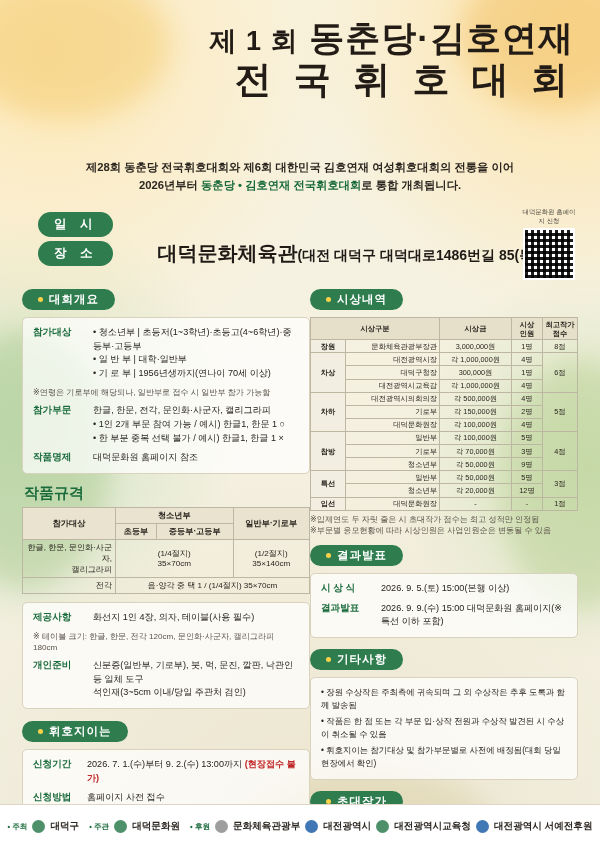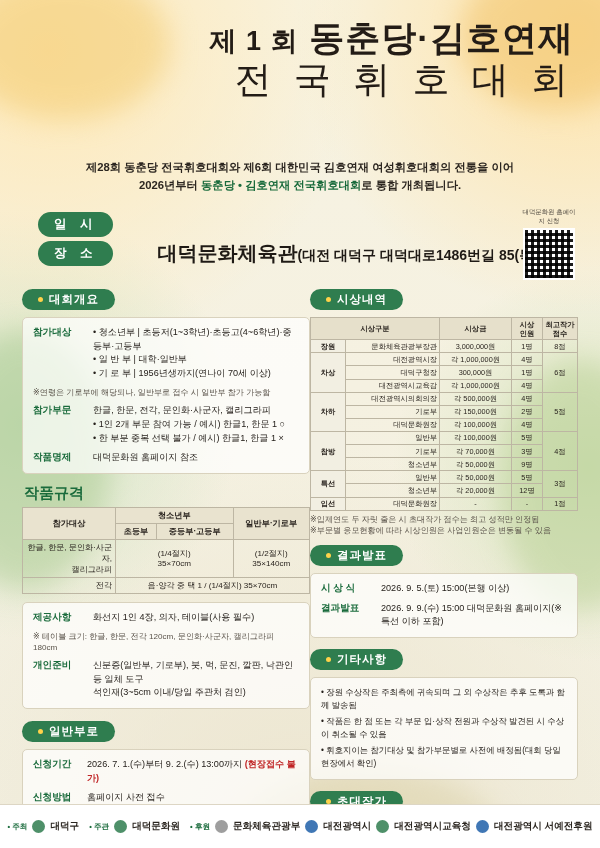--- a/index.html
+++ b/index.html
@@ -31,21 +31,21 @@
   .ink.e{left:40%;bottom:-60px;width:260px;height:140px;background:#d9cfa4;}
 
   
   .hero{position:absolute;left:0;top:18px;width:600px;text-align:right;padding-right:26px;box-sizing:border-box;}
   .hero .l1{
     font-size:35px;font-weight:bold;letter-spacing:1px;color:#231c16;
     line-height:1.12;white-space:nowrap;
   }
   .hero .l1 .no{font-size:27px;}
   .hero .l2{
-    font-size:37px;font-weight:normal;letter-spacing:6px;color:#231c16;
+    font-size:37px;font-weight:bold;letter-spacing:6px;color:#231c16;
     line-height:1.15;white-space:nowrap;margin-top:2px;padding-left:36px;
   }
   .lede{
     position:absolute;left:38px;top:158px;width:524px;
     font-size:11.3px;line-height:1.62;color:#2c2620;text-align:center;font-weight:bold;
   }
   .lede .em{color:#1a6b3c;}
   
   .inforow{position:absolute;left:38px;display:flex;align-items:center;gap:12px;}
   .inforow.r1{top:212px;}
@@ -224,21 +224,21 @@
       <div class="note">※ 테이블 크기: 한글, 한문, 전각 120cm, 문인화·사군자, 캘리그라피 180cm</div>
       <div class="kv" style="margin-top:5px;margin-bottom:0">
         <div class="k">개인준비</div>
         <div class="v" style="white-space:pre-line">신분증(일반부, 기로부), 붓, 먹, 문진, 깔판, 낙관인 등 일체 도구
 석인재(3~5cm 이내/당일 주관처 검인)</div>
       </div>
     </div>
 
     <div class="sect-title" style="margin-top:2px">
       <span class="dot"></span>
-      <span>일반부로</span>
+      <span>휘호지이는</span>
     </div>
     <div class="card apply">
       <div class="kv">
         <div class="k">신청기간</div>
         <div class="v"><span>2026. 7. 1.(수)부터 9. 2.(수) 13:00까지</span> <span class="redbold">(현장접수 불가)</span></div>
       </div>
       <div class="kv" style="margin-bottom:2px">
         <div class="k">신청방법</div>
         <div class="v">홈페이지 사전 접수</div>
       </div>

